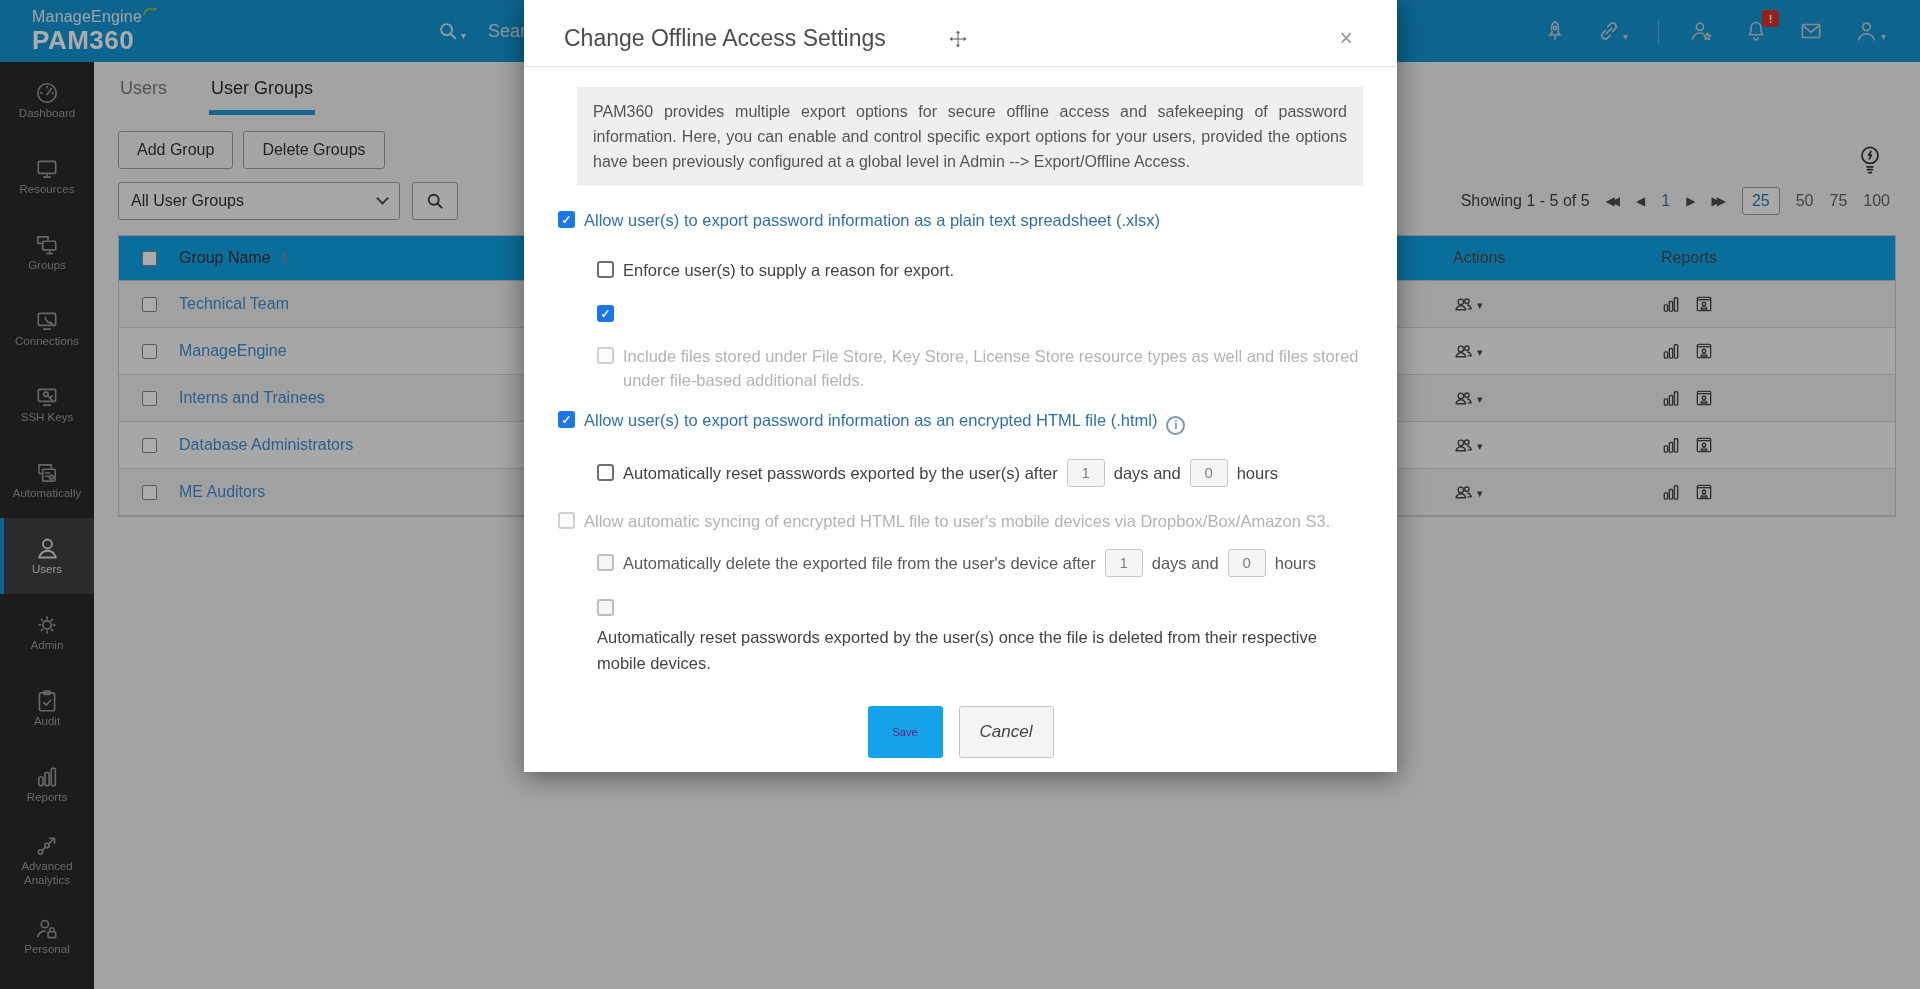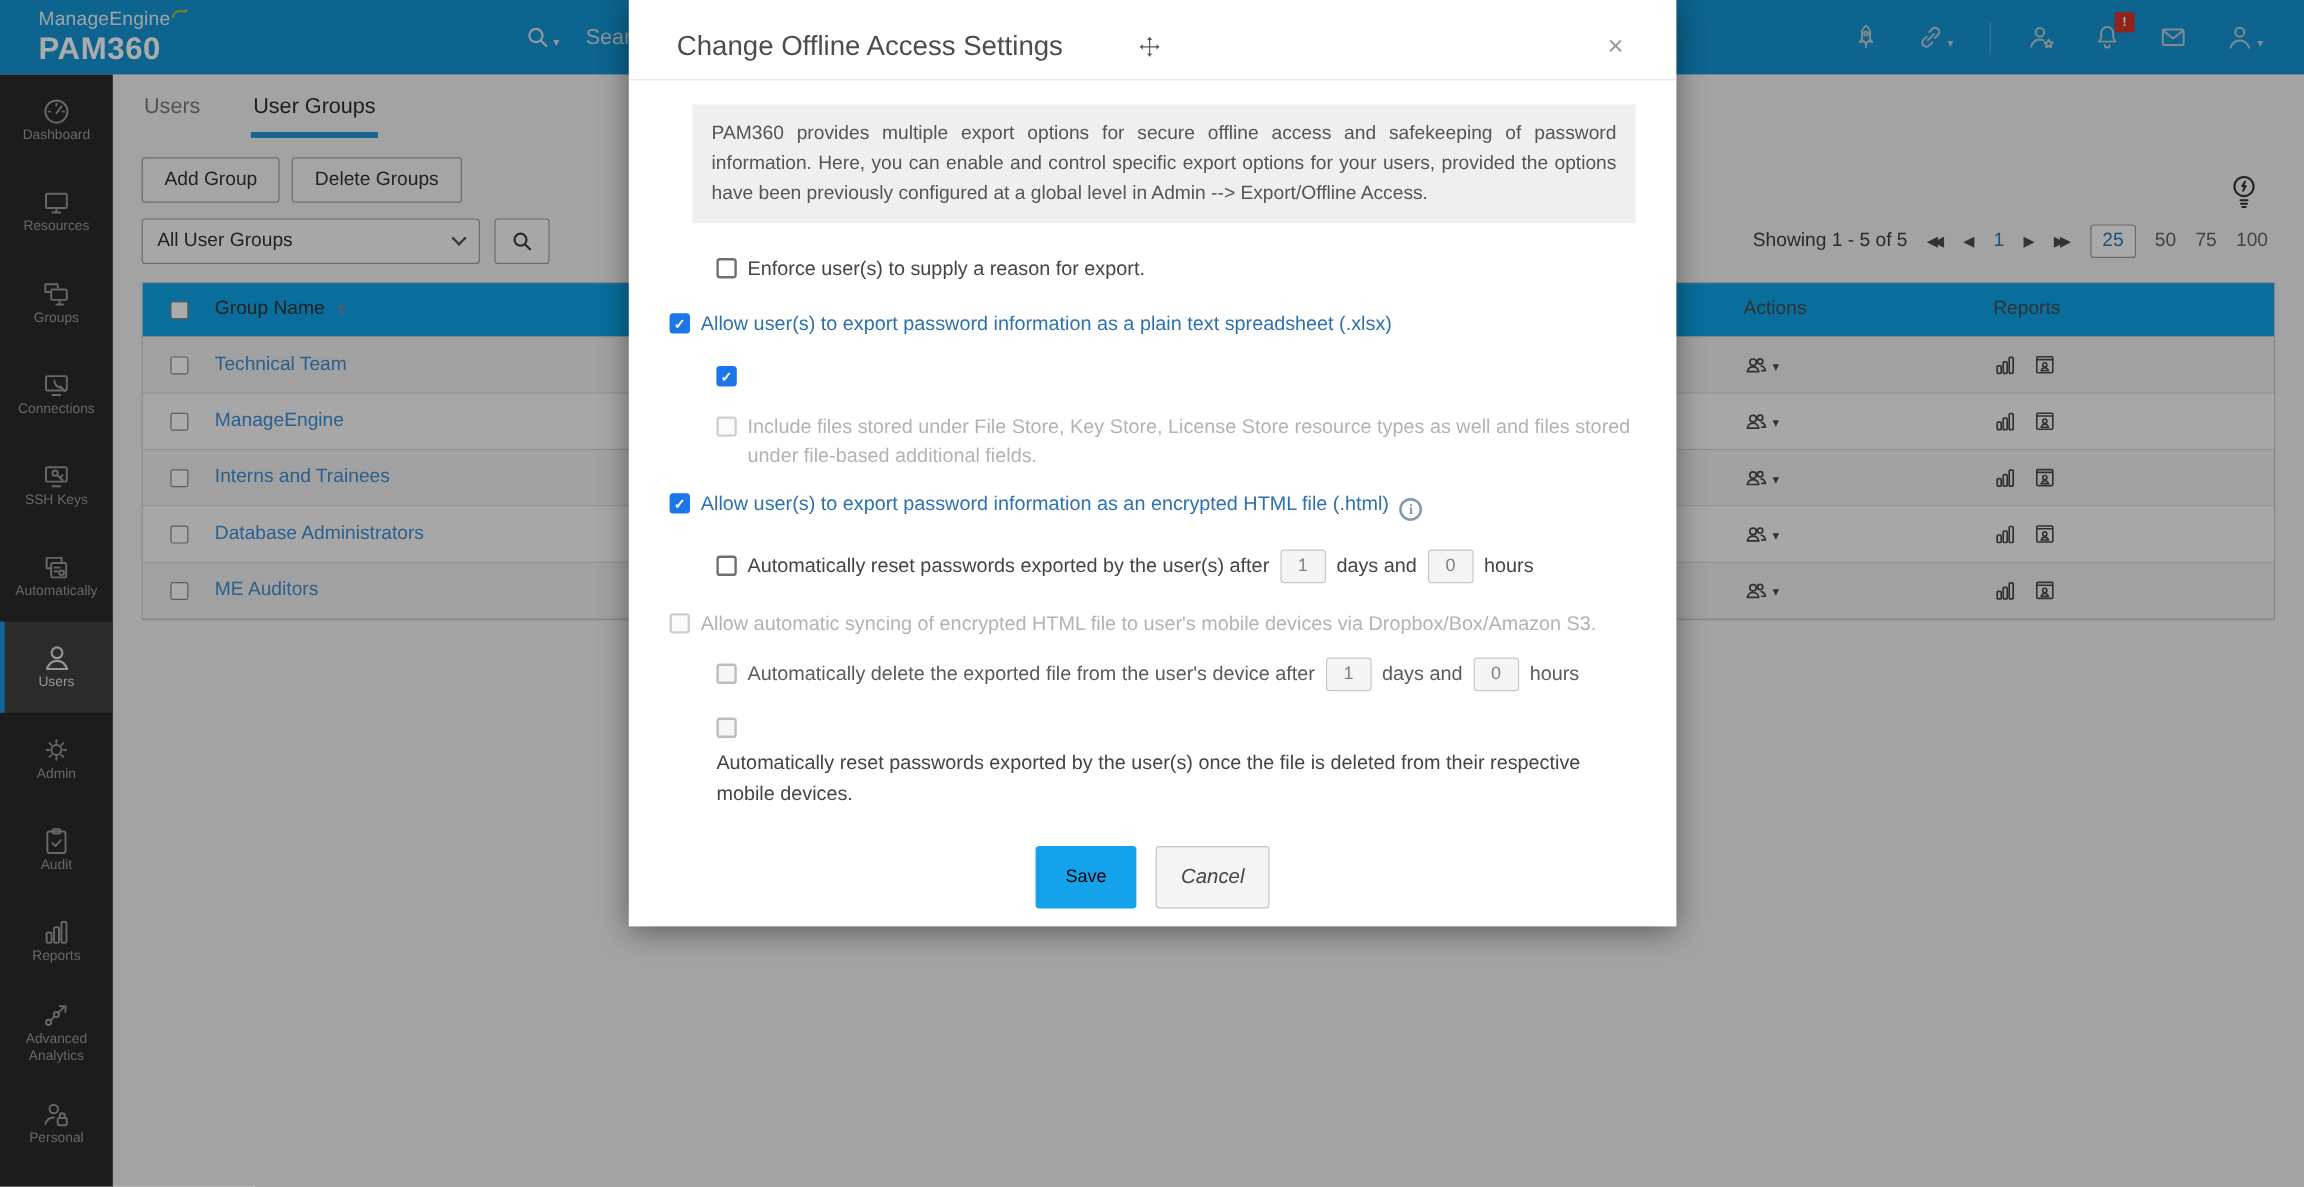--- a/index.html
+++ b/index.html
@@ -98,21 +98,21 @@
   .blue-opt { color:#2e71ad; }
   .muted { color:#b3b3b3; }
   .semimuted { color:#5a5a5a; }
   .info-i { display:inline-flex; align-items:center; justify-content:center; width:19px; height:19px; border:2px solid #7f98ad;
             border-radius:50%; color:#7f98ad; font-size:12px; font-weight:bold; margin-left:9px; vertical-align:-3px; cursor:pointer; }
   .info-i::after { content:"i"; font-family:"Liberation Serif",serif; }
   .num-input { width:38px; height:28px; background:#f5f5f5; border:1px solid #c8c8c8; border-radius:3px; text-align:center;
                color:#808080; font-size:15px; margin:0 9px; font-family:"Liberation Sans",sans-serif; }
   .gap-lbl { margin-right:0; }
   .modal-buttons { display:flex; justify-content:center; gap:16px; margin-top:30px; }
-  .btn-save { background:#14a3ea; color:#000000; font-size:15px; padding:9px 25px; border:none; border-radius:3px; cursor:pointer; }
+  .btn-save { background:#14a3ea; color:#701a75; font-size:11px; padding:9px 25px; border:none; border-radius:3px; cursor:pointer; }
   .btn-cancel { background:#f4f4f4; border:1px solid #c6c6c6; color:#444; font-size:17px; padding:15px 20px; border-radius:3px; cursor:pointer;font-style:italic; }
 
   .mt-a{margin-top:22px;} .mt-b{margin-top:26px;} .mt-c{margin-top:20px;} .mt-d{margin-top:22px;} .mt-e{margin-top:16px;}
   .mt-f{margin-top:24px;} .mt-g{margin-top:22px;} .mt-h{margin-top:16px;} .mt-i{margin-top:22px;}
   .stack-text { margin-top:8px; padding-right:14px; line-height:26px; }
 </style>
 </head>
 <body>
 
 <div class="topbar">
@@ -517,28 +517,28 @@
         <path d="M12 2l-2.6 3.2h5.2zM12 22l-2.6-3.2h5.2zM2 12l3.2-2.6v5.2zM22 12l-3.2-2.6v5.2z" stroke="none"></path>
       </svg>
     </span>
     <span class="modal-close">×</span>
   </div>
   <div class="modal-hr"></div>
 
   <div class="modal-body">
     <div class="desc">PAM360 provides multiple export options for secure offline access and safekeeping of password information. Here, you can enable and control specific export options for your users, provided the options have been previously configured at a global level in Admin --&gt; Export/Offline Access.</div>
 
+    <div class="opt mt-a">
+      <span class="cb checked"></span>
+      <span class="lbl blue-opt">Allow user(s) to export password information as a plain text spreadsheet (.xlsx)</span>
+    </div>
+
     <div class="opt ind mt-b">
       <span class="cb unchecked"></span>
       <span class="lbl">Enforce user(s) to supply a reason for export.</span>
-    </div>
-
-    <div class="opt mt-a">
-      <span class="cb checked"></span>
-      <span class="lbl blue-opt">Allow user(s) to export password information as a plain text spreadsheet (.xlsx)</span>
     </div>
 
     <div class="opt ind mt-c">
       <span class="cb checked"></span>
     </div>
 
     <div class="opt ind mt-d">
       <span class="cb disabled"></span>
       <span class="lbl muted">Include files stored under File Store, Key Store, License Store resource types as well and files stored under file-based additional fields.</span>
     </div>

